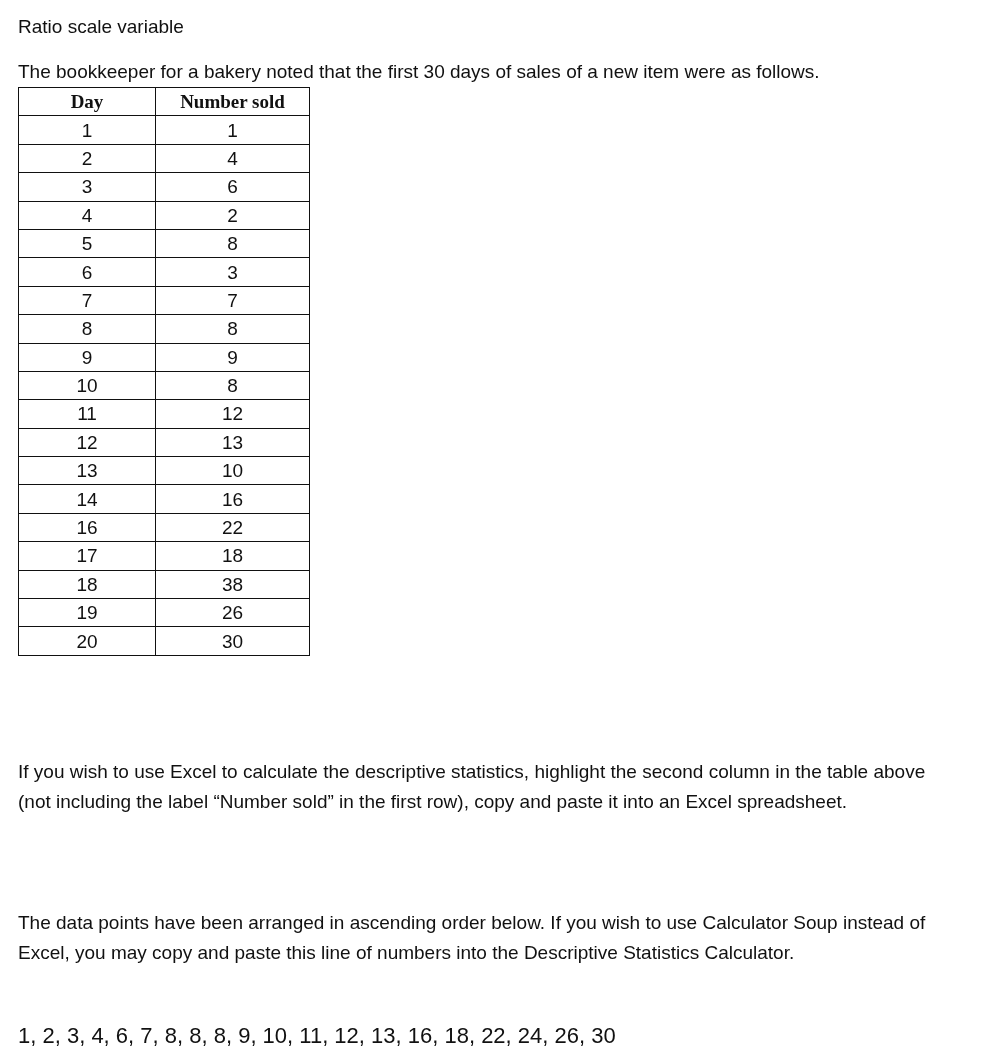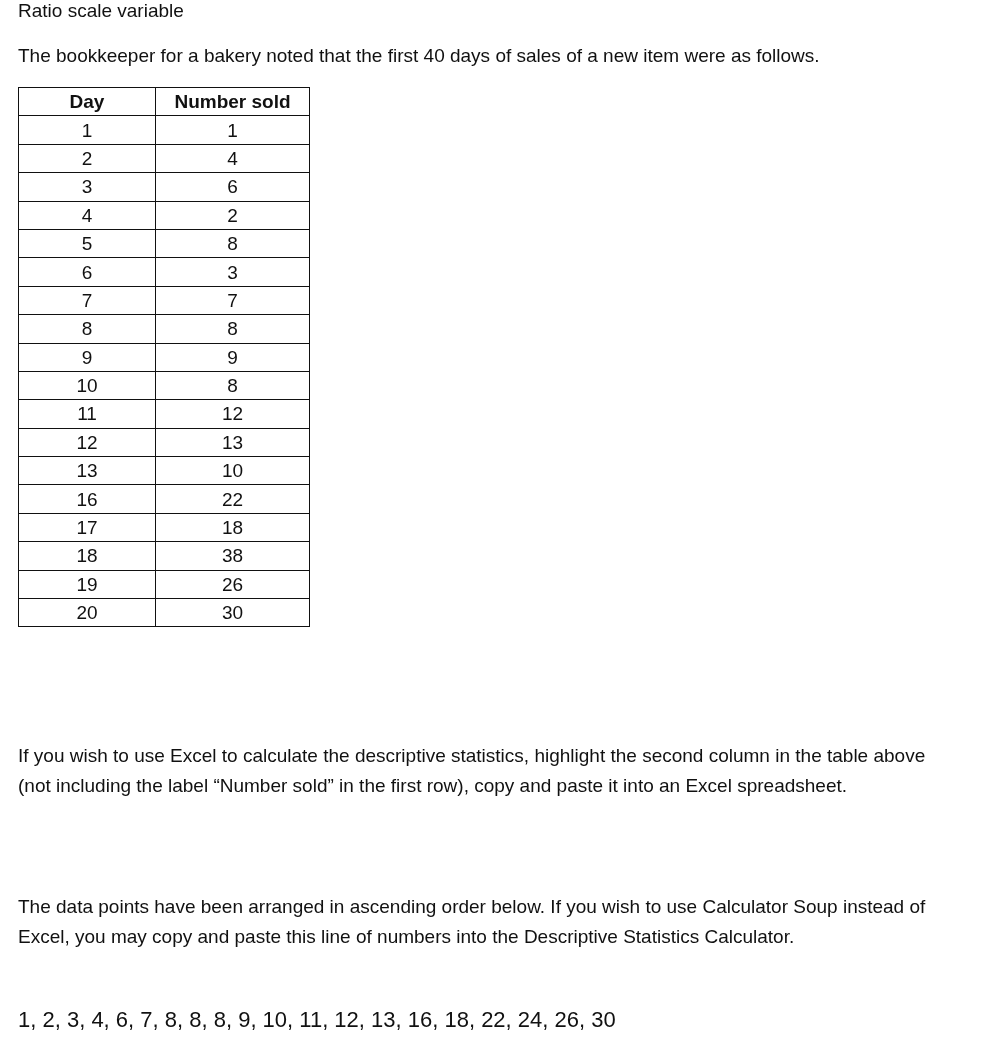--- a/index.html
+++ b/index.html
@@ -1,43 +1,43 @@
 <!DOCTYPE html>
 <html><head>
 <meta charset="utf-8">
 <style>
   html, body { margin: 0; padding: 0; background: #ffffff; }
   body {
     width: 992px; height: 1050px; position: relative; overflow: hidden;
     font-family: "Liberation Sans", "DejaVu Sans", sans-serif; color: #111;
   }
-  .abs { position: absolute; white-space: nowrap; }
+  .abs { position: absolute; white-space: nowrap; margin-top: 16px; }
   .p { font-size: 19px; line-height: 30px; }
   #title { left: 18px; top: -1px; font-size: 19px; line-height: 24px; }
   #intro { left: 18px; top: 42px; font-size: 19px; line-height: 28px; }
   table.data {
     position: absolute; left: 18px; top: 87px;
     border-collapse: collapse; font-size: 19px;
   }
   table.data th, table.data td {
     border: 1.5px solid #111; text-align: center; padding: 0;
     height: 27.4px; line-height: 27px;
   }
-  table.data th { font-weight: bold; }
+  table.data th { font-weight: bold; font-family: Liberation Serif, serif; }
   table.data col.c1 { width: 137px; }
   table.data col.c2 { width: 154px; }
   #excel { left: 18px; top: 741px; white-space: normal; width: 930px; }
   #soup { left: 18px; top: 892px; white-space: normal; width: 930px; }
   #sorted { left: 18px; top: 1000px; font-size: 22px; line-height: 40px; }
 </style>
 </head>
 <body>
 
 <div class="abs" id="title">Ratio scale variable</div>
-<div class="abs" id="intro">The bookkeeper for a bakery noted that the first 40 days of sales of a new item were as follows.</div>
+<div class="abs" id="intro">The bookkeeper for a bakery noted that the first 30 days of sales of a new item were as follows.</div>
 
 <table class="data">
   <colgroup>
       <col class="c1">
       <col class="c2">
     </colgroup>
   <thead>
     <tr>
       <th>Day</th>
       <th>Number sold</th>
@@ -90,20 +90,24 @@
       </tr>
       <tr>
         <td>12</td>
         <td>13</td>
       </tr>
       <tr>
         <td>13</td>
         <td>10</td>
       </tr>
       <tr>
+        <td>14</td>
+        <td>16</td>
+      </tr>
+      <tr>
         <td>16</td>
         <td>22</td>
       </tr>
       <tr>
         <td>17</td>
         <td>18</td>
       </tr>
       <tr>
         <td>18</td>
         <td>38</td>

